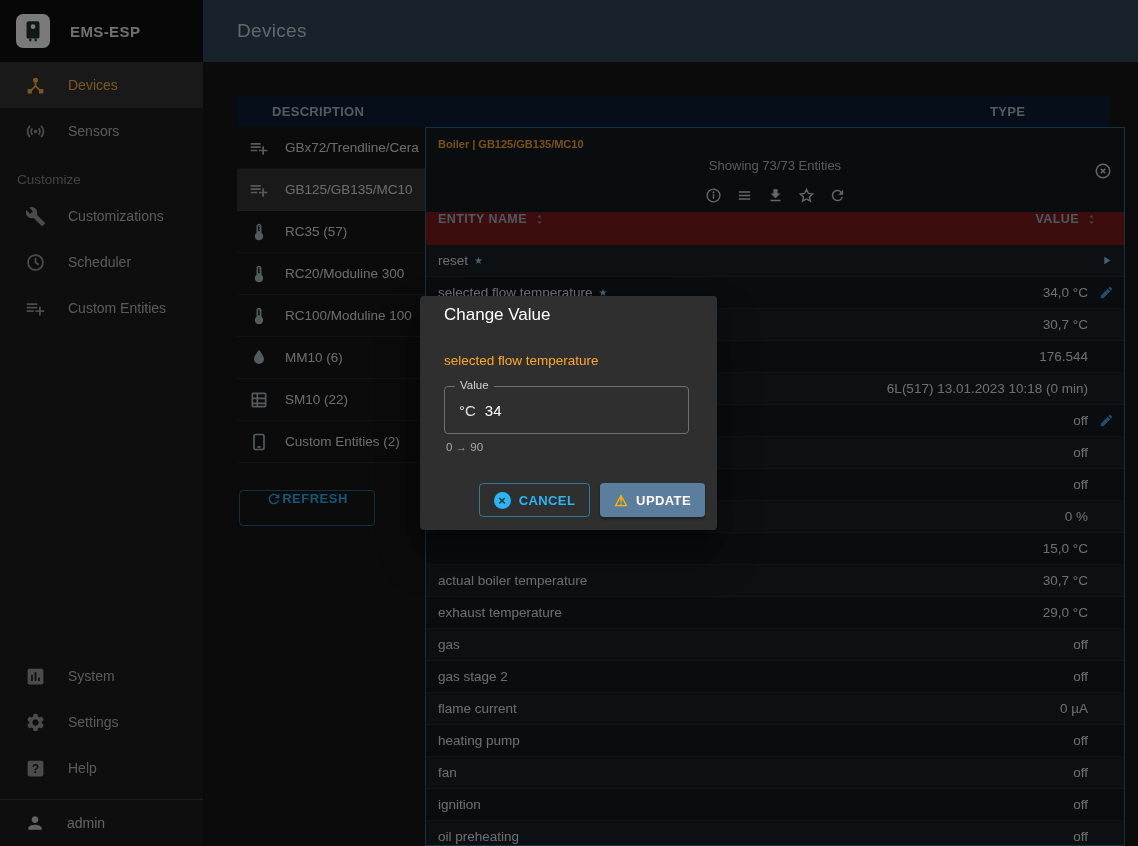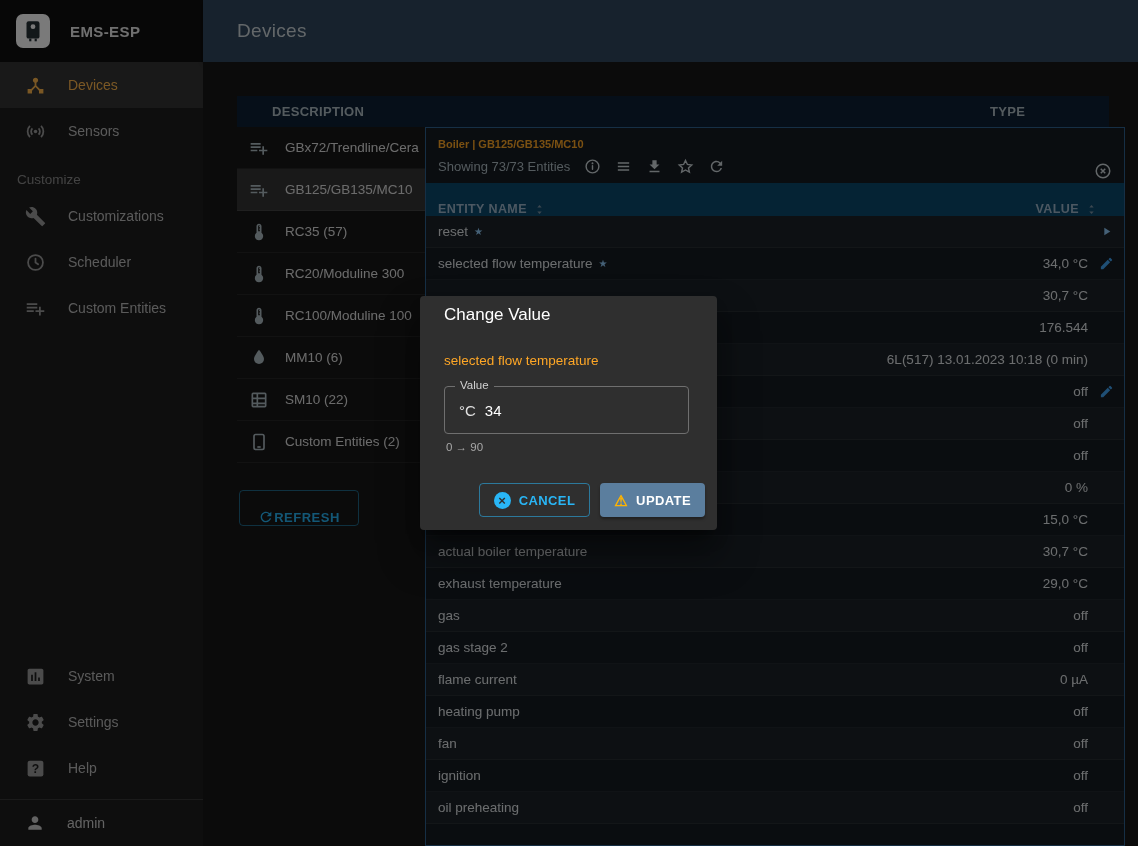--- a/index.html
+++ b/index.html
@@ -44,39 +44,39 @@
 
   .devices-table { position:absolute; left:237px; top:96px; width:872px; }
   .dt-header { height:31px; background:#0d2136; display:flex; align-items:center; }
   .dt-col-desc { flex:1; padding-left:35px; color:#b0bec5; font-size:13px; font-weight:bold; letter-spacing:.3px; }
   .dt-col-type { width:119px; color:#b0bec5; font-size:13px; font-weight:bold; letter-spacing:.3px; }
   .device-row { height:42px; display:flex; align-items:center; border-bottom:1px solid rgba(255,255,255,.07); color:#e0e0e0; font-size:13.5px; font-weight:500; cursor:pointer; }
   .device-row.selected { background:rgba(255,255,255,.13); }
   .dev-icon { width:20px; height:20px; margin-left:12px; color:#b0bec5; }
   .dev-desc { margin-left:16px; white-space:nowrap; }
   .refresh-btn {
-    margin:27px 0 0 2px; width:120px; height:36px; background:transparent;
+    margin:27px 0 0 2px; width:136px; height:36px; background:transparent;
     border:1px solid rgba(41,182,246,.5); border-radius:4px; color:#29b6f6;
-    display:flex; align-items:flex-end; justify-content:center; 
+    display:flex; align-items:flex-start; justify-content:center; 
     font-size:13px; font-weight:bold; letter-spacing:.5px; cursor:pointer;
     font-family:"Liberation Sans", sans-serif;
   }
   .refresh-btn .icon { width:16px; height:16px; }
 
   
   .device-dialog {
     position:absolute; left:425px; top:127px; width:700px; height:719px;
     background:#161c22; border:1px solid #2f6291; overflow:hidden;
   }
   .dd-header { padding:10px 12px 8px; position:relative; }
   .dd-title { color:#ffa726; font-size:11px; font-weight:bold; }
-  .dd-sub { margin-top:8px; display:flex; align-items:center; gap:14px; color:#b0bec5; font-size:13px; }
+  .dd-sub { margin-top:8px; display:flex; align-items:center; gap:14px; color:#b0bec5; font-size:13px;flex-direction:column; }
   .dd-sub .icon { width:17px; height:17px; color:#cfd8dc; cursor:pointer; }
   .dd-close { position:absolute; right:12px; top:34px; width:18px; height:18px; color:#cfd8dc; cursor:pointer; }
-  .dd-cols { height:33px; background:#0c4a6e; display:flex; align-items:flex-end; padding-left:12px; }
+  .dd-cols { height:33px; background:#7f1d1d; display:flex; align-items:flex-start; padding-left:12px; }
   .dd-col-name { flex:1; display:flex; align-items:center; gap:6px; color:#9fb8cc; font-size:12.5px; font-weight:bold; letter-spacing:.4px; }
   .dd-col-value { display:flex; align-items:center; gap:6px; margin-right:26px; color:#9fb8cc; font-size:12.5px; font-weight:bold; letter-spacing:.4px; }
   .sort-icon { width:13px; height:13px; color:#7e96a8; cursor:pointer; }
   .entity-row { height:32px; display:flex; align-items:center; padding-left:12px; border-bottom:1px solid rgba(255,255,255,.055); font-size:13.5px; color:#dfe3e6; cursor:pointer; }
   .entity-row.alt { background:rgba(255,255,255,.03); }
   .entity-name { flex:1; display:flex; align-items:center; gap:6px; white-space:nowrap; overflow:hidden; }
   .entity-star { color:#90caf9; font-size:10px; }
   .entity-value { text-align:right; white-space:nowrap; }
   .entity-action { width:36px; display:flex; justify-content:center; align-items:center; }
   .edit-icon { width:15px; height:15px; color:#42a5f5; cursor:pointer; }

